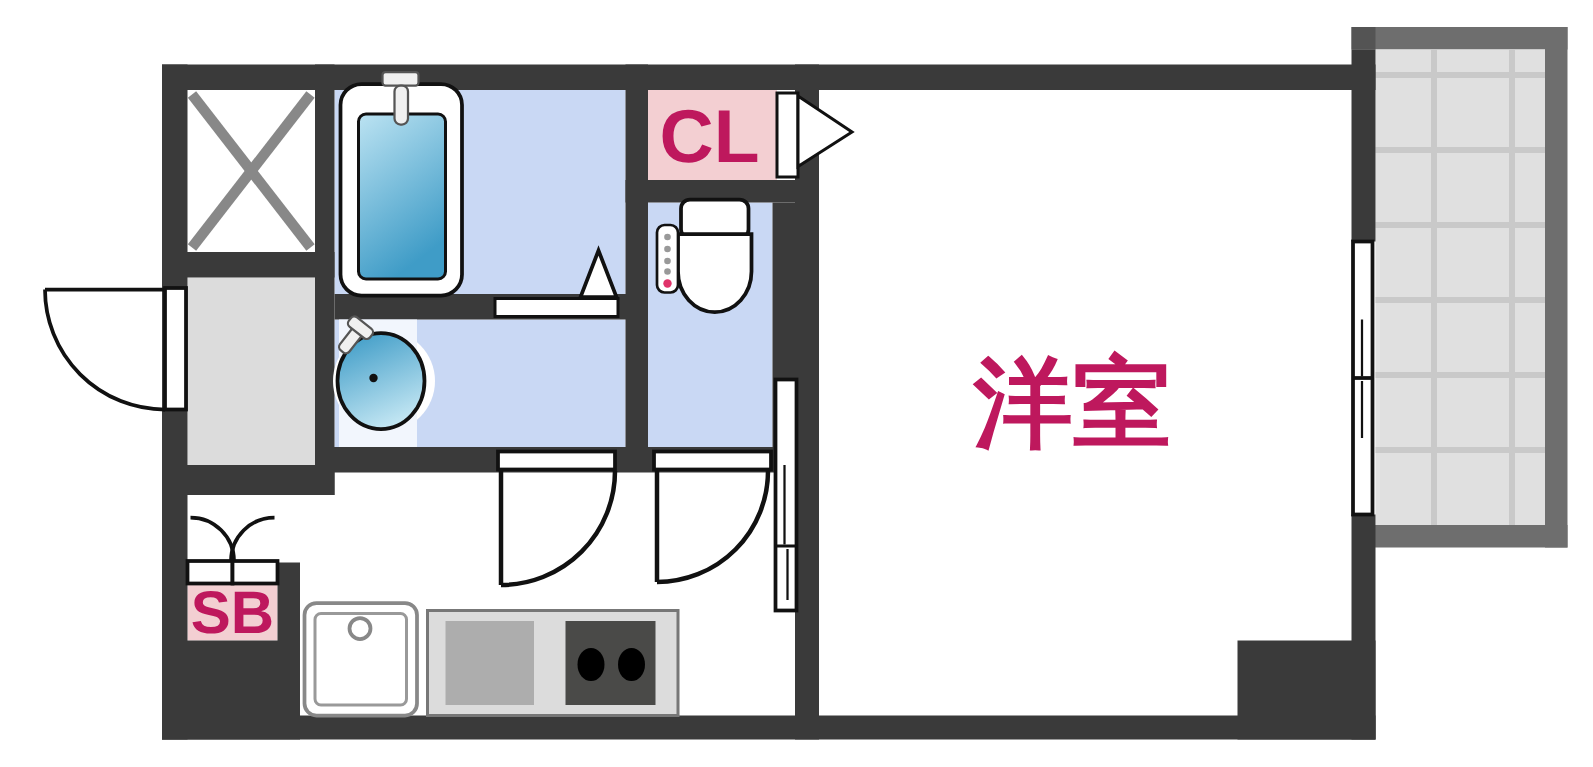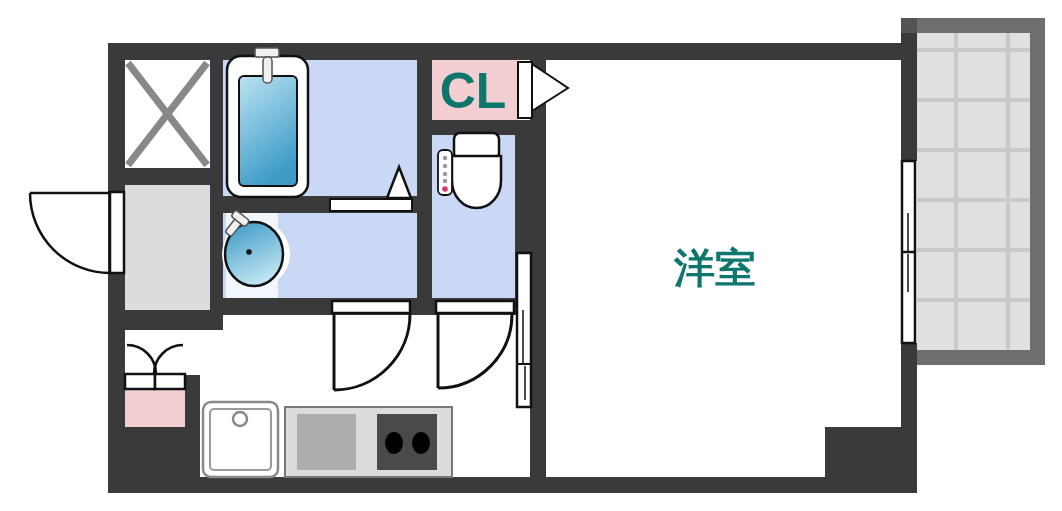--- a/index.html
+++ b/index.html
@@ -3,27 +3,27 @@
 <meta charset="utf-8">
 <style>
   html,body{margin:0;padding:0;background:#ffffff;}
   #stage{
     position:relative;width:1062px;height:511px;background:#ffffff;
     font-family:"Liberation Sans","DejaVu Sans",sans-serif;overflow:hidden;
   }
   #plan-svg{position:absolute;left:0;top:0;}
   .plan-label{
     position:absolute;transform:translate(-50%,-50%);
-    font-weight:bold;color:#0f766e;white-space:nowrap;line-height:1;
+    font-weight:bold;color:#be185d;white-space:nowrap;line-height:1;
     -webkit-user-select:none;user-select:none;
   }
   .lbl-genkan{font-size:37px;letter-spacing:1px;}
   .lbl-cl{font-size:50px;}
   .lbl-sb{font-size:40px;}
-  .lbl-room{font-size:41px;text-align:center;}
+  .lbl-room{font-size:66px;text-align:center;}
   .lbl-room .line2{margin-top:14px;}
 </style>
 </head>
 <body>
 
 <div id="stage">
 
 <svg id="plan-svg" width="1062" height="511" viewBox="0 0 1062 511">
   <defs>
     <linearGradient id="tubGrad" x1="0" y1="0" x2="0.4" y2="1">
@@ -178,18 +178,19 @@
     <rect x="297" y="414" width="59" height="56" fill="#adadad"></rect>
     <rect x="377" y="414" width="60" height="56" fill="#4a4a48"></rect>
     <ellipse cx="394" cy="443" rx="9" ry="11" fill="#000"></ellipse>
     <ellipse cx="421" cy="443" rx="9" ry="11" fill="#000"></ellipse>
   </g>
 </svg>
 
 
 <div class="plan-label lbl-cl" style="left:473px;top:91px;">CL</div>
 
+<div class="plan-label lbl-sb" style="left:155px;top:409px;">SB</div>
 
 <div class="plan-label lbl-room" style="left:715px;top:268px;">
   <div>洋室</div>
 </div>
 
 </div>
 
 </body></html>

